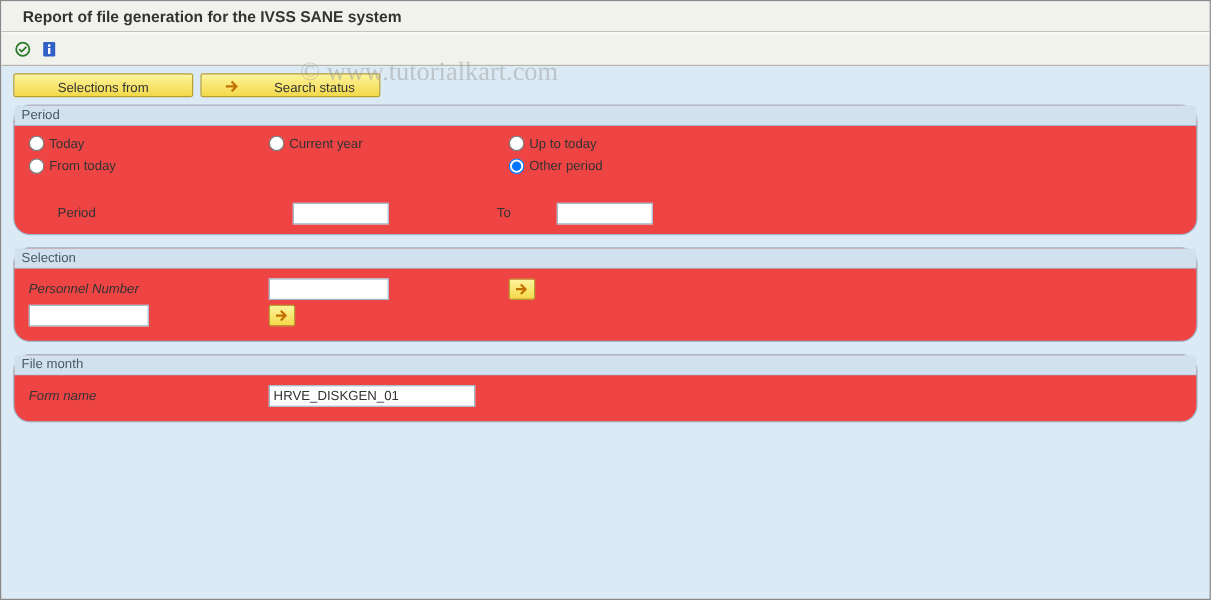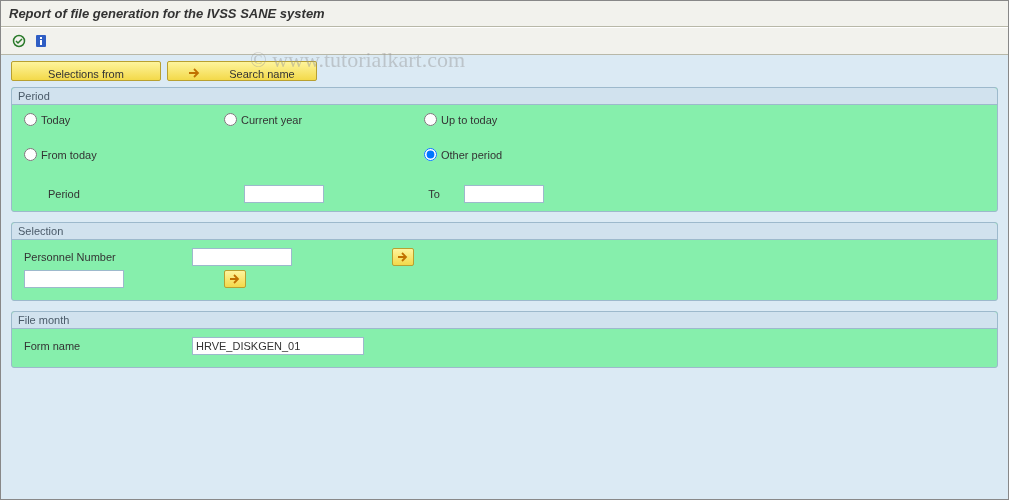--- a/index.html
+++ b/index.html
@@ -9,24 +9,23 @@
       background: #dbeaf4;
       color: #333;
       width: 1009px;
       height: 500px;
       border: 1px solid #888;
       overflow: hidden;
     }
     .title-bar {
       background: #f2f2ed;
       border-bottom: 1px solid #b8b8a8;
-      padding: 5px 8px;
+      padding: 5px 18px;
       font-size: 13px;
       font-weight: bold;
-      font-style: italic;
       color: #333;
     }
     .app-toolbar {
       background: #f2f2ed;
       border-top: 1px solid #fff;
       border-bottom: 1px solid #b8b8a8;
       padding: 3px 8px;
       display: flex;
       gap: 2px;
       align-items: center;
@@ -52,60 +51,60 @@
       justify-content: center;
       padding: 0 10px;
       font-size: 11px;
       color: #333;
       cursor: pointer;
       min-width: 150px;
     }
     .sap-btn .arrow { margin-right: 28px; }
     .group {
       border: 1px solid #9db9cc;
-      border-radius: 3px;
+      border-radius: 14px;
       margin-bottom: 10px;
-      background: #86efac;
+      background: #ef4444;
     }
     .group-title {
       font-size: 11px;
       color: #4a5a68;
       border-bottom: 1px solid #9db9cc;
       padding: 2px 6px;
       background: #d1e2ee;
       border-radius: 3px 3px 0 0;
     }
     .group-body { padding: 8px 12px; }
     .radio-grid {
       display: grid;
       grid-template-columns: 200px 200px 200px;
-      row-gap: 22px;
+      row-gap: 6px;
       margin-bottom: 24px;
     }
     .radio-item { display:flex; align-items:center; gap:4px; }
     .radio-item input { margin:0; }
     .period-row { display:flex; align-items:center; gap:10px; padding-left: 24px; margin-top:4px;}
     .period-row .lbl1 { width: 186px; }
-    .period-row .lbl2 { width: 40px; text-align:center; margin-left: 80px;}
+    .period-row .lbl2 { width: 40px; text-align:left; margin-left: 80px;}
     .sap-input {
       background: #fff;
       border: 1px solid #9db9cc;
       height: 18px;
       padding: 1px 3px;
       font-size: 11px;
       color: #333;
     }
     .w-small { width: 80px; }
     .w-med { width: 100px; }
     .w-tiny { width: 30px; text-align:right; }
     .w-form { width: 172px; }
     .sel-row {
       display:flex; align-items:center; margin-bottom:4px;
     }
-    .sel-label { width: 168px; }
+    .sel-label { width: 200px; font-style: italic; }
     .sel-input-slot { width: 120px; display:flex; align-items:center; gap:2px;}
     .arrow-btn {
       width: 22px; height: 18px;
       background: linear-gradient(#fef49c, #f3d94a);
       border: 1px solid #b8a030;
       border-radius: 2px;
       display:inline-flex; align-items:center; justify-content:center;
       cursor:pointer;
       margin-left: 80px;
     }
@@ -157,21 +156,21 @@
   <div class="btn-row">
     <div class="sap-btn">
       <span>Selections from</span>
     </div>
     <div class="sap-btn">
       <span class="arrow">
         <svg width="12" height="10" viewBox="0 0 12 10">
             <path d="M0 5 H8 M5 1 L9 5 L5 9" fill="none" stroke="#c07000" stroke-width="1.8"></path>
           </svg>
       </span>
-      <span>Search name</span>
+      <span>Search status</span>
     </div>
   </div>
 
   <div class="group">
     <div class="group-title">Period</div>
     <div class="group-body">
       <div class="radio-grid">
         <label class="radio-item">
           <input type="radio" name="period" style="">
           <span>Today</span>

